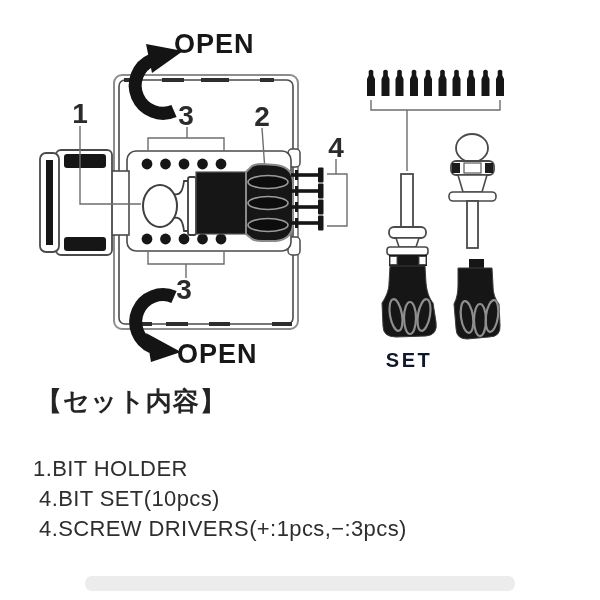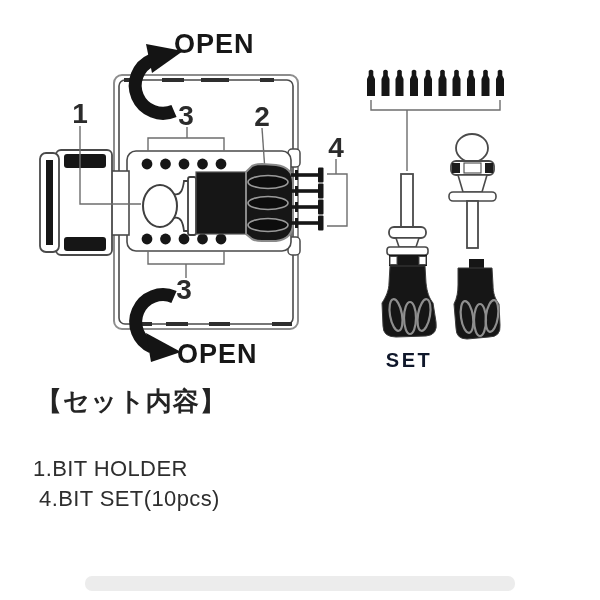--- a/index.html
+++ b/index.html
@@ -181,14 +181,15 @@
 <div class="txt callout" style="left:186px;top:102px;">3</div>
 <div class="txt callout" style="left:262px;top:103px;">2</div>
 <div class="txt callout" style="left:336px;top:134px;">4</div>
 <div class="txt callout" style="left:184px;top:276px;">3</div>
 
 <div class="txt sd-label" style="left:409px;top:350px;">SET</div>
 
 <div class="txt legend-heading" style="left:36px;top:388px;">【セット内容】</div>
 <div class="txt legend-item" style="left:33px;top:426px;margin-top:32px;">1.BIT HOLDER</div>
 <div class="txt legend-item" style="left:39px;top:488px;">4.BIT SET(10pcs)</div>
+<div class="txt legend-item" style="left:39px;top:518px;">4.SCREW DRIVERS(+:1pcs,−:3pcs)</div>
 
 </div>
 
 </body></html>

